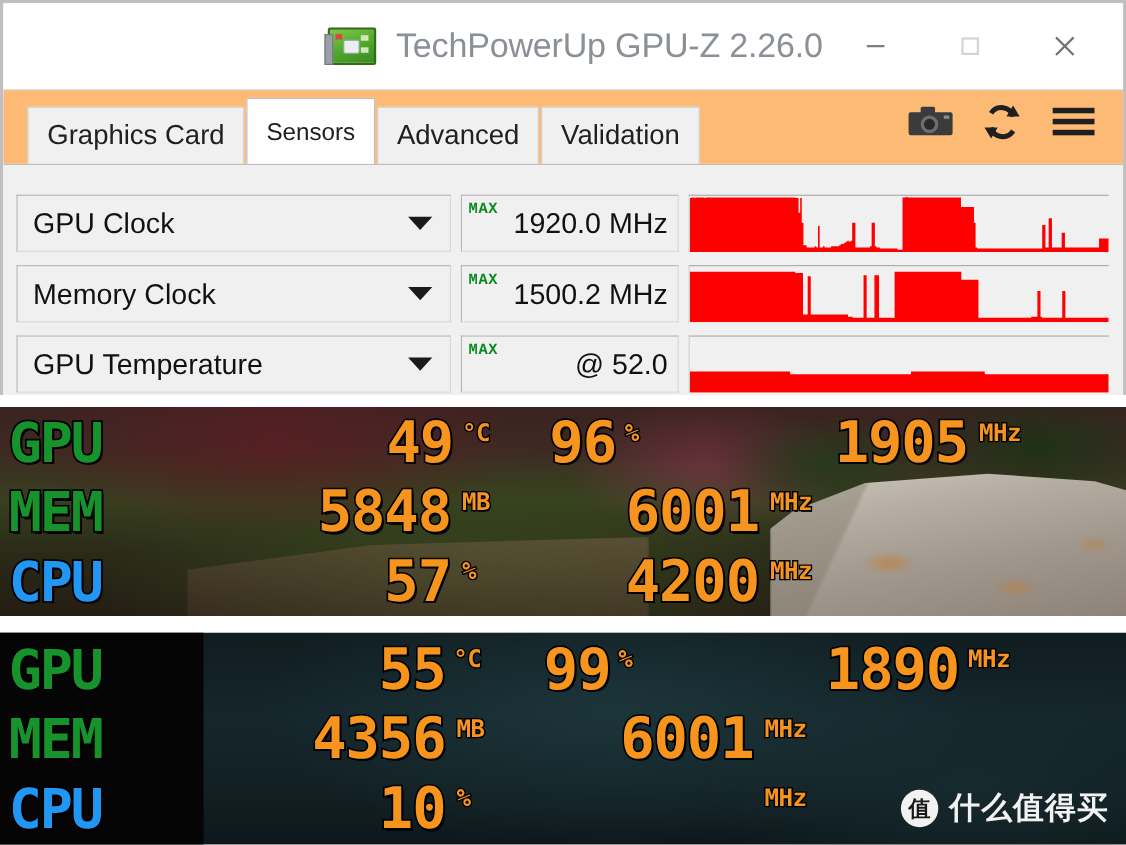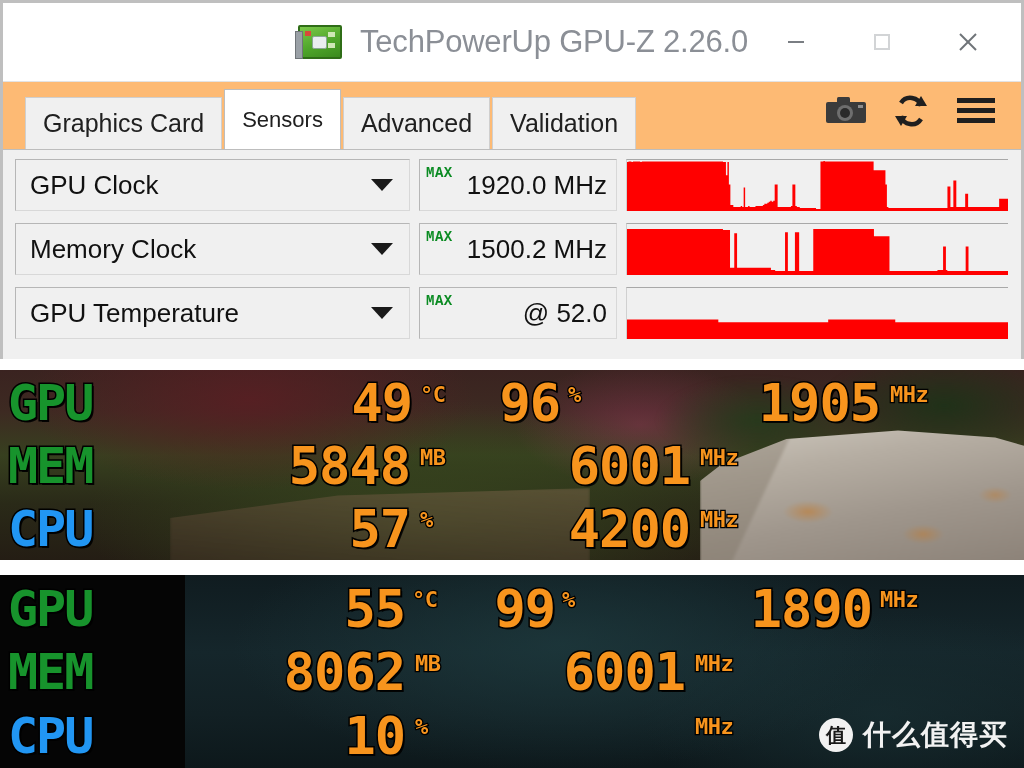--- a/index.html
+++ b/index.html
@@ -104,21 +104,21 @@
     display: flex; align-items: center; gap: 26px;
   }
   .tb-icon { color:#2b2b2b; display:flex; align-items:center; }
 
   
   .sensor-panel {
     position: relative;
     height: 213px;
     background: #f0f0f0;
     border-top: 1px solid #bdbdbd;
-    padding-top: 3px;
+    padding-top: 21px;
   }
   .sensor-row {
     display: flex; align-items: center;
     height: 64px;
     padding: 0 0 0 12px;
   }
   .sensor-name {
     width: 395px; height: 52px;
     background: #f0f0f0;
     border: 1px solid #b6b6b6;
@@ -469,21 +469,21 @@
         <span class="osd-num" style="left:255px;width:150px;">55</span>
         <span class="osd-unit" style="left:412px;top:12px;">°C</span>
         <span class="osd-num" style="left:395px;width:160px;">99</span>
         <span class="osd-unit" style="left:562px;top:12px;">%</span>
         <span class="osd-num" style="left:572px;width:300px;">1890</span>
         <span class="osd-unit" style="left:880px;top:12px;">MHz</span>
       </div>
 
       <div class="osd-line">
         <span class="osd-lbl c-green">MEM</span>
-        <span class="osd-num" style="left:145px;width:260px;">8062</span>
+        <span class="osd-num" style="left:145px;width:260px;">4356</span>
         <span class="osd-unit" style="left:415px;top:12px;">MB</span>
         <span class="osd-num" style="left:425px;width:260px;">6001</span>
         <span class="osd-unit" style="left:695px;top:12px;">MHz</span>
       </div>
 
       <div class="osd-line">
         <span class="osd-lbl c-blue">CPU</span>
         <span class="osd-num" style="left:255px;width:150px;">10</span>
         <span class="osd-unit" style="left:415px;top:12px;">%</span>
         <span class="osd-unit" style="left:695px;top:12px;">MHz</span>

